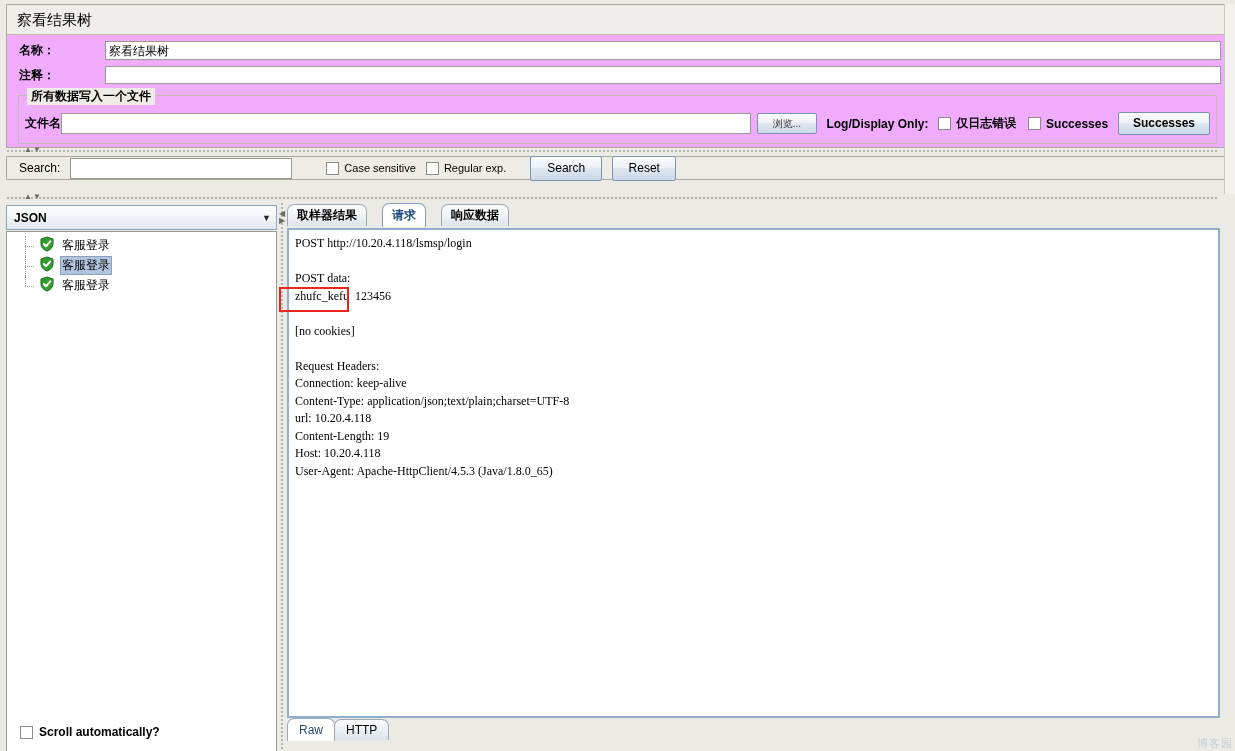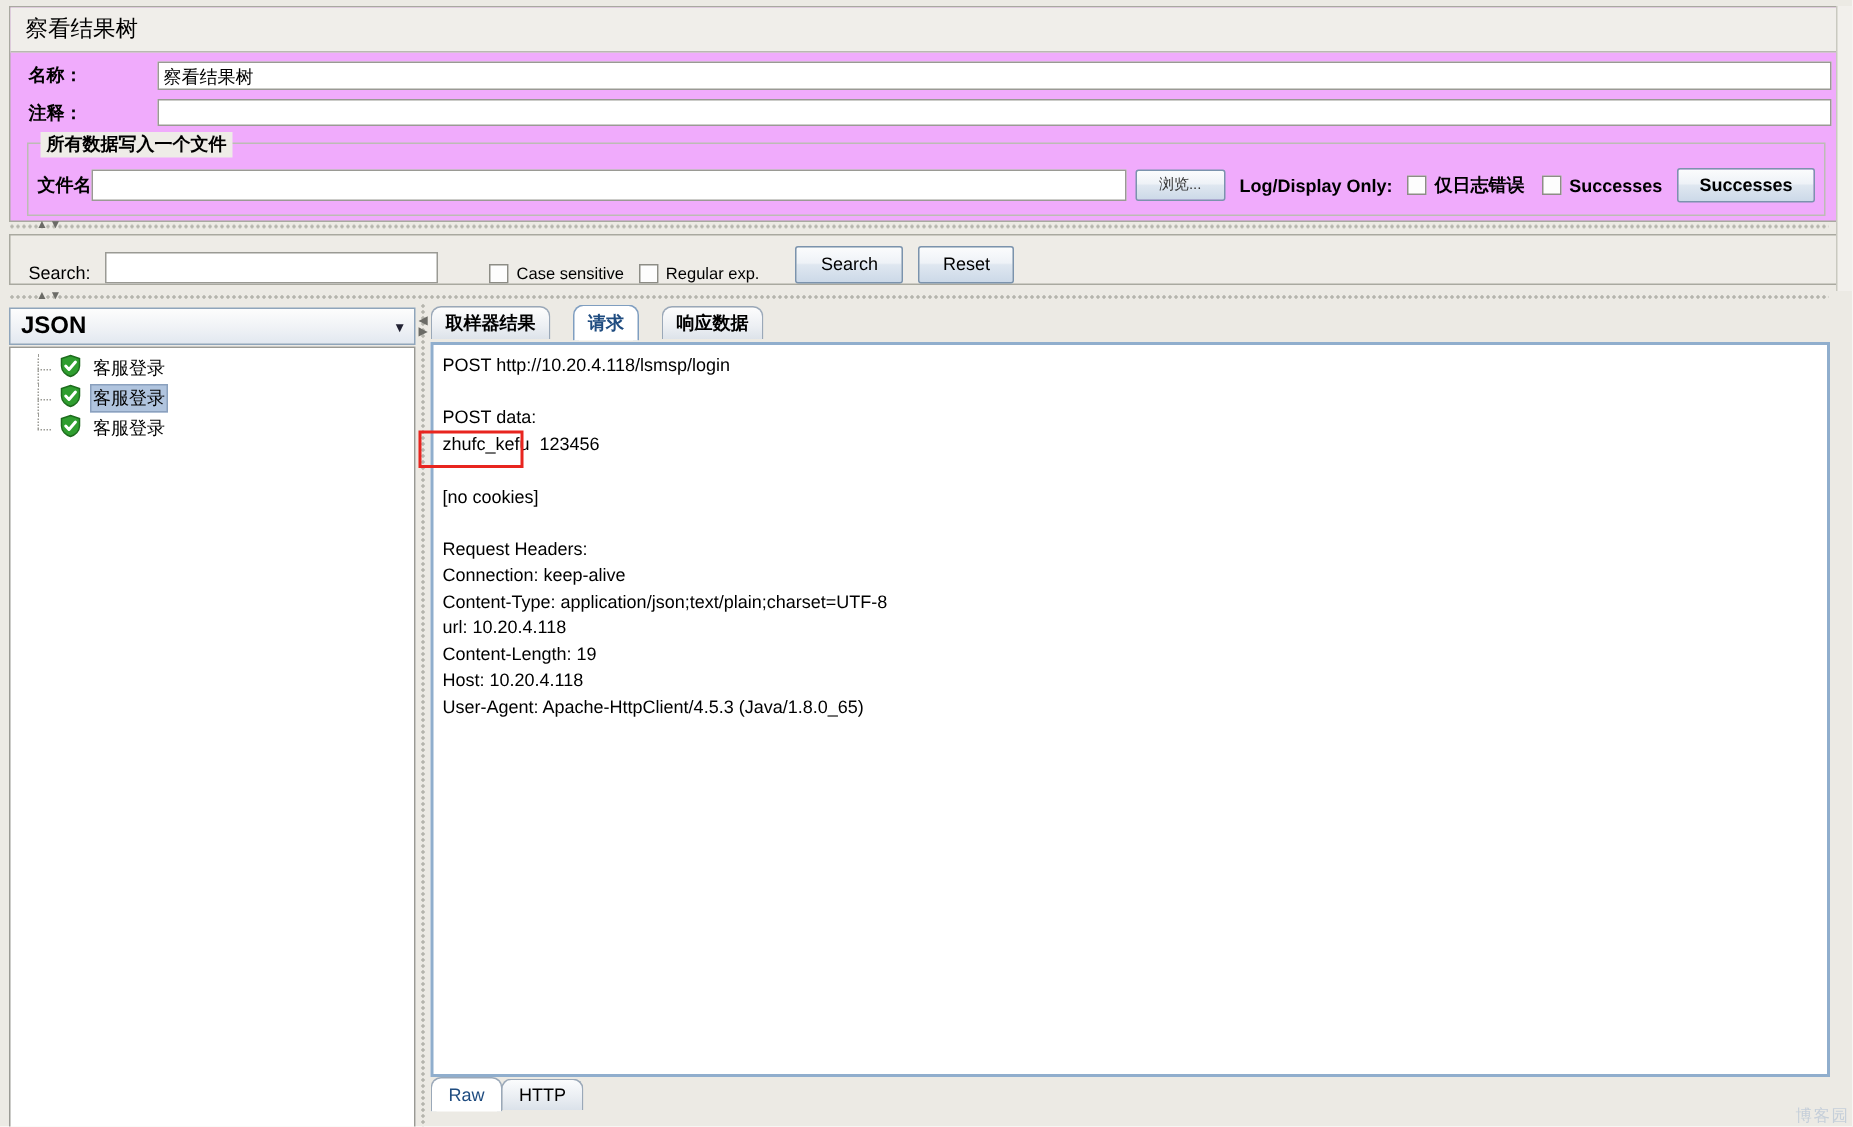--- a/index.html
+++ b/index.html
@@ -173,27 +173,27 @@
     letter-spacing: 1px;
     line-height: 8px;
   }
 
   
   .search-panel {
     position: absolute;
     left: 6px;
     top: 156px;
     width: 1219px;
-    height: 34px;
+    height: 24px;
     background: #eeecE7;
     border: 1px solid #a9a9a0;
     border-right: none;
     box-sizing: border-box;
     display: flex;
-    align-items: flex-end;
+    align-items: center;
     padding-left: 12px;
     gap: 10px;
   }
   .search-label { font-size: 12px; }
   .search-input {
     width: 222px; height: 21px;
     background: #fff;
     border: 1px solid #9a9a94;
     box-sizing: border-box;
   }
@@ -219,21 +219,21 @@
     background: linear-gradient(to bottom,#fdfdfd,#eef1f5 60%,#e2e8f0);
     border: 1px solid #8fa5bb;
     box-sizing: border-box;
     display: flex;
     align-items: center;
     cursor: pointer;
   }
   .combo-text {
     flex: 1;
     padding-left: 7px;
-    font-size: 16px;
+    font-size: 12px;
     font-weight: bold;
   }
   .combo-arrow {
     width: 19px;
     text-align: center;
     font-size: 9px;
     color: #223;
   }
   .tree {
     position: absolute;
@@ -374,21 +374,21 @@
     background: #ffffff;
     border: 2px solid #90aecd;
     box-sizing: border-box;
     overflow: hidden;
   }
   .content-text {
     padding: 5px 0 0 6px;
     font-size: 12px;
     line-height: 17.5px;
     white-space: pre;
-    font-family: Liberation Sans, sans-serif;
+    font-family: Liberation Serif, serif;
   }
   .redbox {
     position: absolute;
     left: 279px;
     top: 287px;
     width: 70px;
     height: 25px;
     border: 2px solid #e8251f;
     box-sizing: border-box;
     pointer-events: none;
@@ -552,20 +552,24 @@
                 <path d="M8 1 L14 3 V8 C14 11.5 11 14 8 15 C5 14 2 11.5 2 8 V3 Z" fill="#2f9e2f" stroke="#1d6b1d" stroke-width="1"></path>
                 <path d="M4.8 8 L7 10.3 L11.3 5.4" fill="none" stroke="#ffffff" stroke-width="2" stroke-linecap="round" stroke-linejoin="round"></path>
               </svg>
             </span>
             <span class="tree-label">客服登录</span>
           </div>
 
         </div>
       </div>
 
+      <div class="scroll-row">
+        <span class="chk"></span>
+        <span class="txt">Scroll automatically?</span>
+      </div>
     </div>
 
     <div class="vsplit">
       <span class="vsplit-arrows">◀<br>▶</span>
     </div>
 
     <div class="right-pane">
       <div class="tabbar">
         <span class="tab">取样器结果</span>
         <span class="tab active">请求</span>

